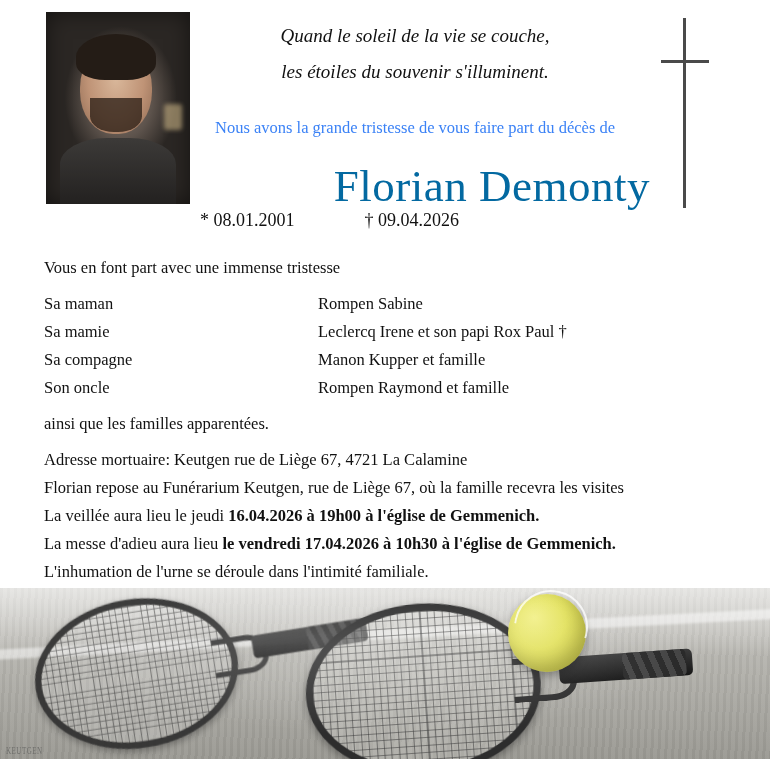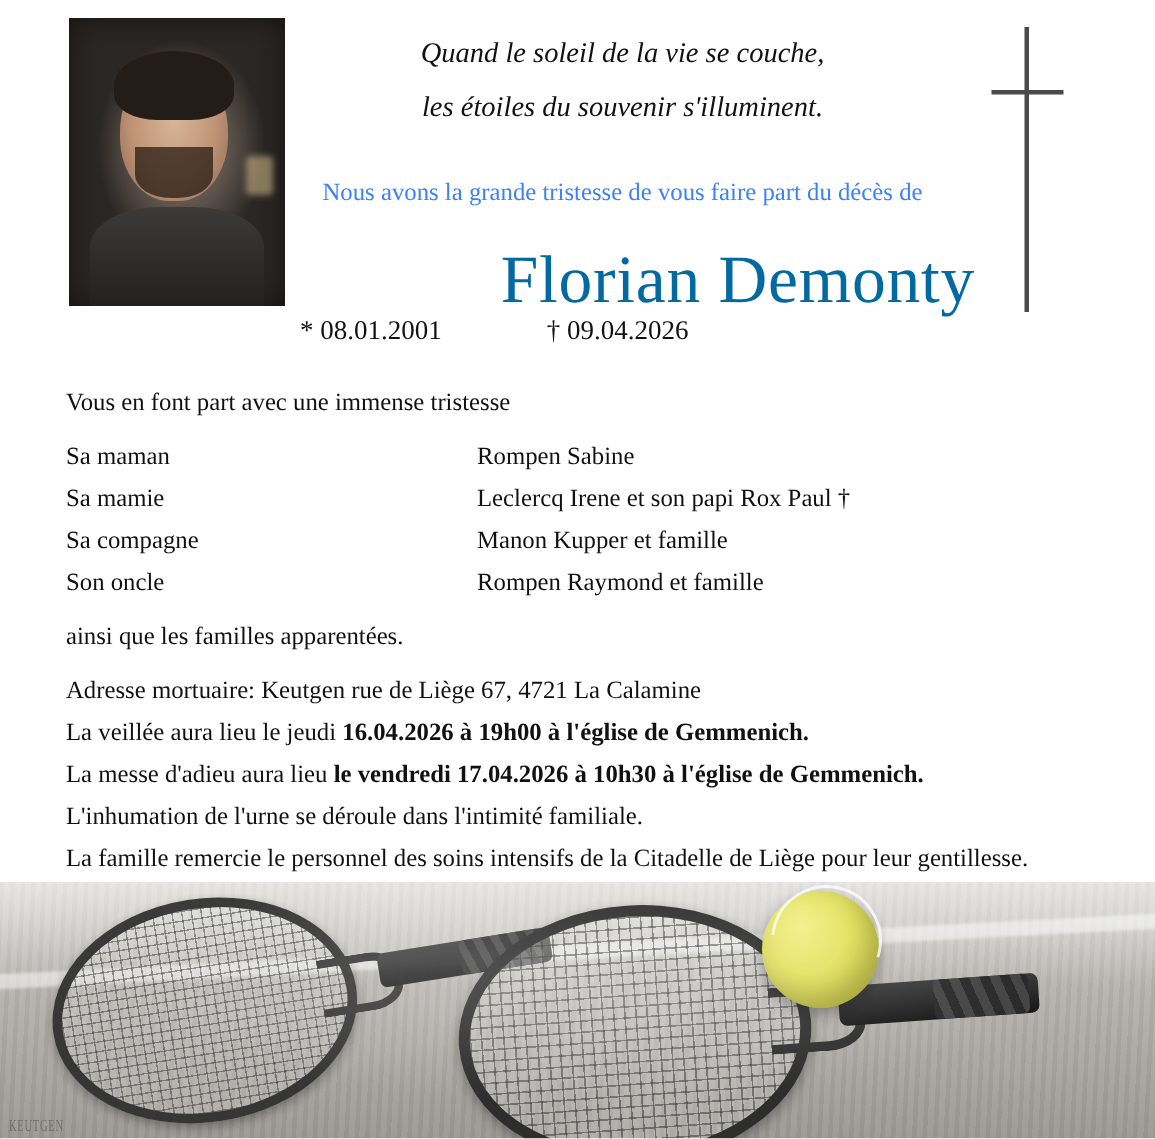--- a/index.html
+++ b/index.html
@@ -359,20 +359,23 @@
       <div class="rel-row">
         <span class="rel-left">Son oncle</span>
         <span class="rel-right">Rompen Raymond et famille</span>
       </div>
 
       <div class="gap-sm"></div>
       <div class="line">ainsi que les familles apparentées.</div>
       <div class="gap-sm"></div>
       <div class="line">Adresse mortuaire: Keutgen rue de Liège 67, 4721 La Calamine</div>
       <div class="line">
+        <span>Florian repose au Funérarium Keutgen, rue de Liège 67, où la famille recevra les visites</span>
+      </div>
+      <div class="line">
         <span>La veillée aura lieu le jeudi </span><span class="b">16.04.2026 à 19h00 à l'église de Gemmenich.</span>
       </div>
       <div class="line">
         <span>La messe d'adieu aura lieu </span><span class="b">le vendredi 17.04.2026 à 10h30 à l'église de Gemmenich.</span>
       </div>
       <div class="line">L'inhumation de l'urne se déroule dans l'intimité familiale.</div>
       <div class="line">La famille remercie le personnel des soins intensifs de la Citadelle de Liège pour leur gentillesse.</div>
     </div>
   </div>
 

